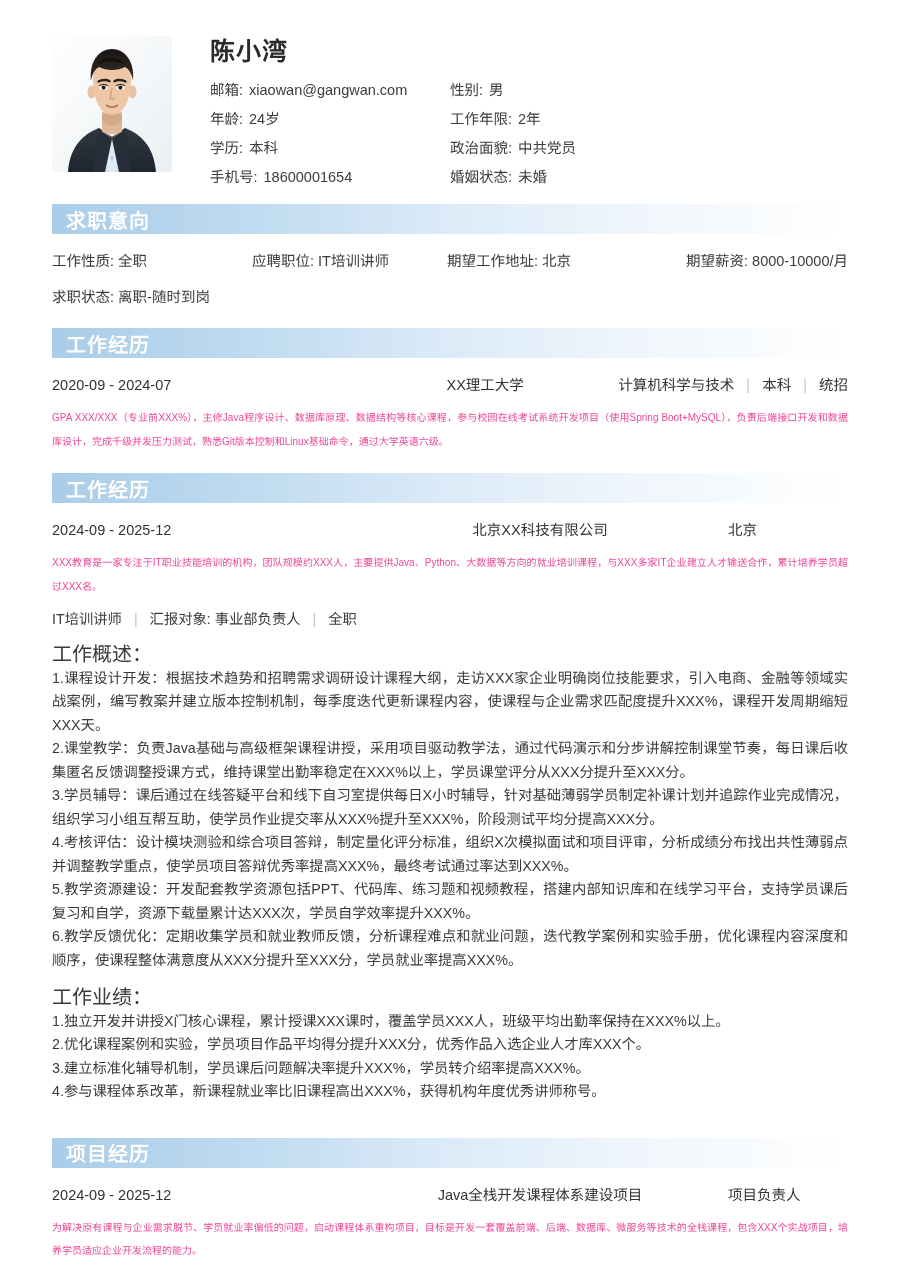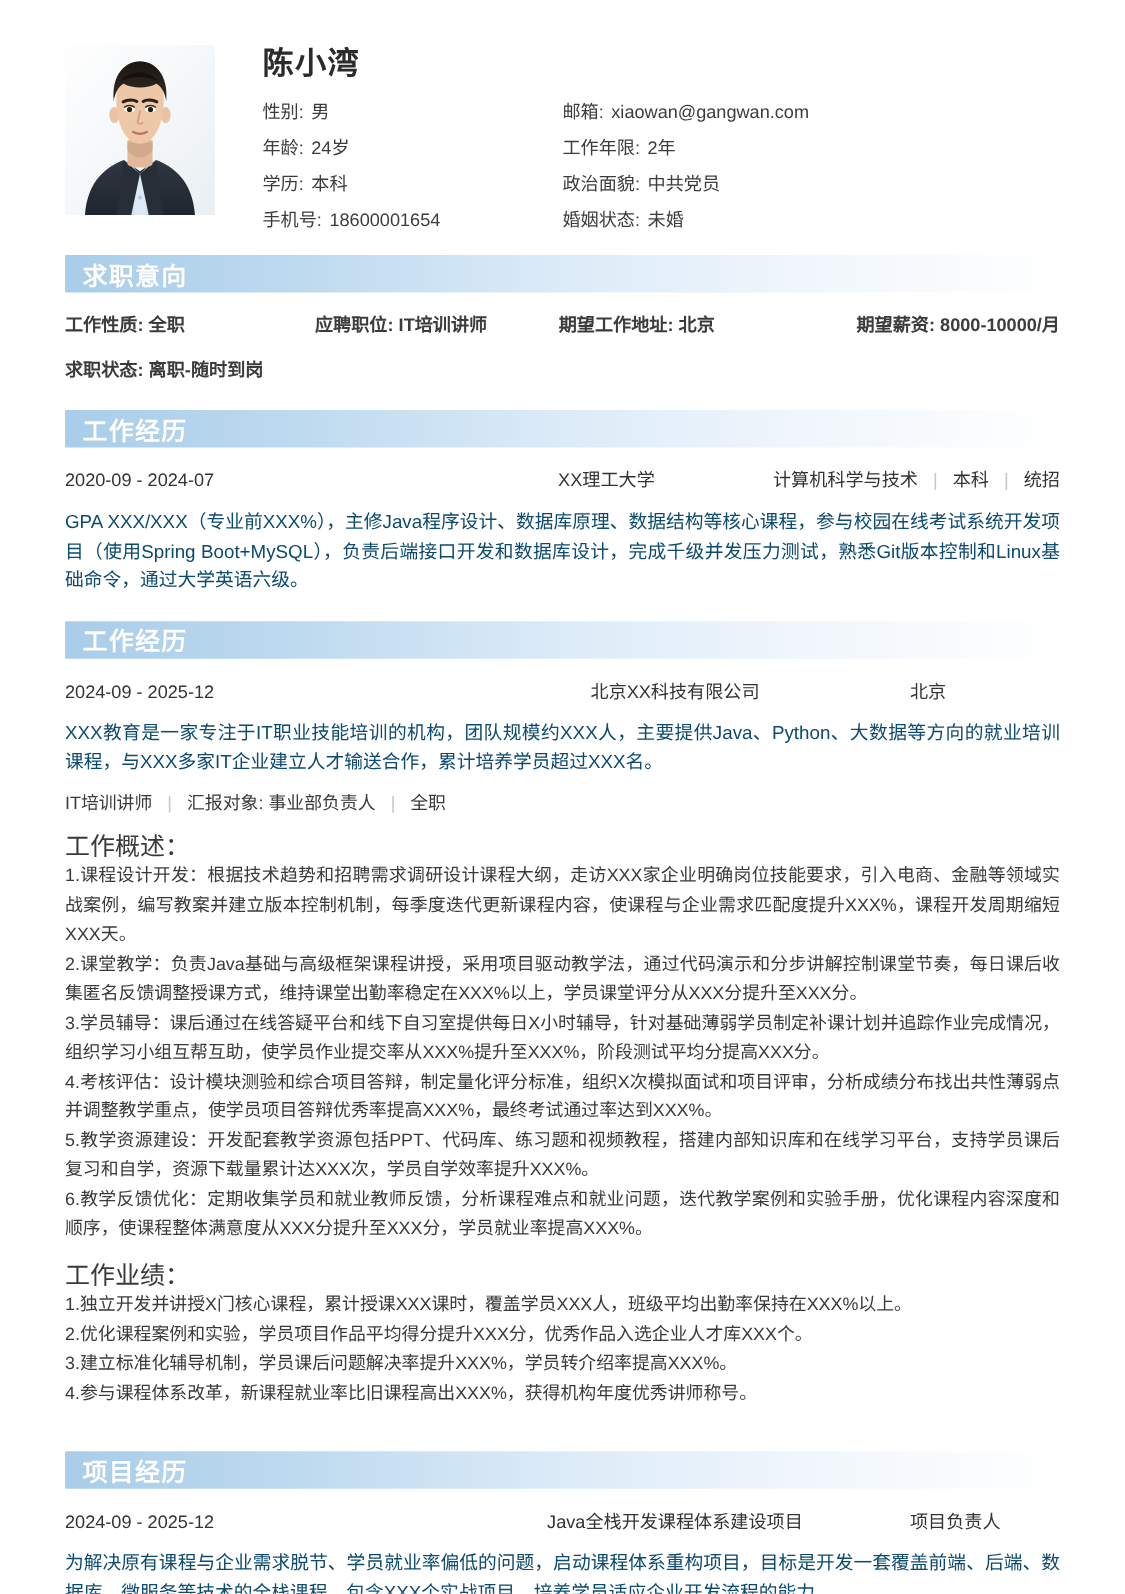--- a/index.html
+++ b/index.html
@@ -104,23 +104,23 @@
   .entry-head .col-end.wide { min-width: 120px; }
 
   .sep {
     display: inline-block;
     color: #c6c6c6;
     margin: 0 8px;
     font-weight: normal;
   }
 
   .para {
-    font-size: 15px;
+    font-size: 10px;
     line-height: 23.5px;
-    color: #0c4a6e;
+    color: #ec4899;
     margin: 0 0 10px 0;
     text-align: justify;
     text-justify: inter-ideograph;
   }
   .meta-line {
     font-size: 14.3px;
     line-height: 23px;
     color: #3a3a3a;
     margin: 0 0 12px 0;
   }
@@ -140,21 +140,20 @@
     margin: 0;
   }
   .spacer-md { height: 14px; }
 
   .job-intent-row {
     display: flex;
     font-size: 14.5px;
     line-height: 22px;
     color: #3c3c3c;
     margin-bottom: 14px;
-    font-weight: bold;
   }
   .job-intent-row .cell { white-space: nowrap; }
   .ji-c1 { width: 200px; flex: 0 0 200px; }
   .ji-c2 { width: 195px; flex: 0 0 195px; }
   .ji-c3 { width: 230px; flex: 0 0 230px; }
   .ji-c4 { flex: 1 1 auto; text-align: right; }
 </style>
 </head>
 <body>
 
@@ -216,24 +215,24 @@
 
         <path d="M54.5 69.5 C57.5 71.6 62.5 71.6 65.5 69.5" stroke="#b5705f" stroke-width="1.7" fill="none" stroke-linecap="round"></path>
       </svg>
     </div>
 
     <div class="header-info">
       <div class="cand-name">陈小湾</div>
       <div class="info-grid">
 
         <div class="info-item">
+          <span class="lbl">邮箱:</span><span class="val">xiaowan@gangwan.com</span>
+        </div>
+        <div class="info-item">
           <span class="lbl">性别:</span><span class="val">男</span>
-        </div>
-        <div class="info-item">
-          <span class="lbl">邮箱:</span><span class="val">xiaowan@gangwan.com</span>
         </div>
 
         <div class="info-item">
           <span class="lbl">年龄:</span><span class="val">24岁</span>
         </div>
         <div class="info-item">
           <span class="lbl">工作年限:</span><span class="val">2年</span>
         </div>
 
         <div class="info-item">

